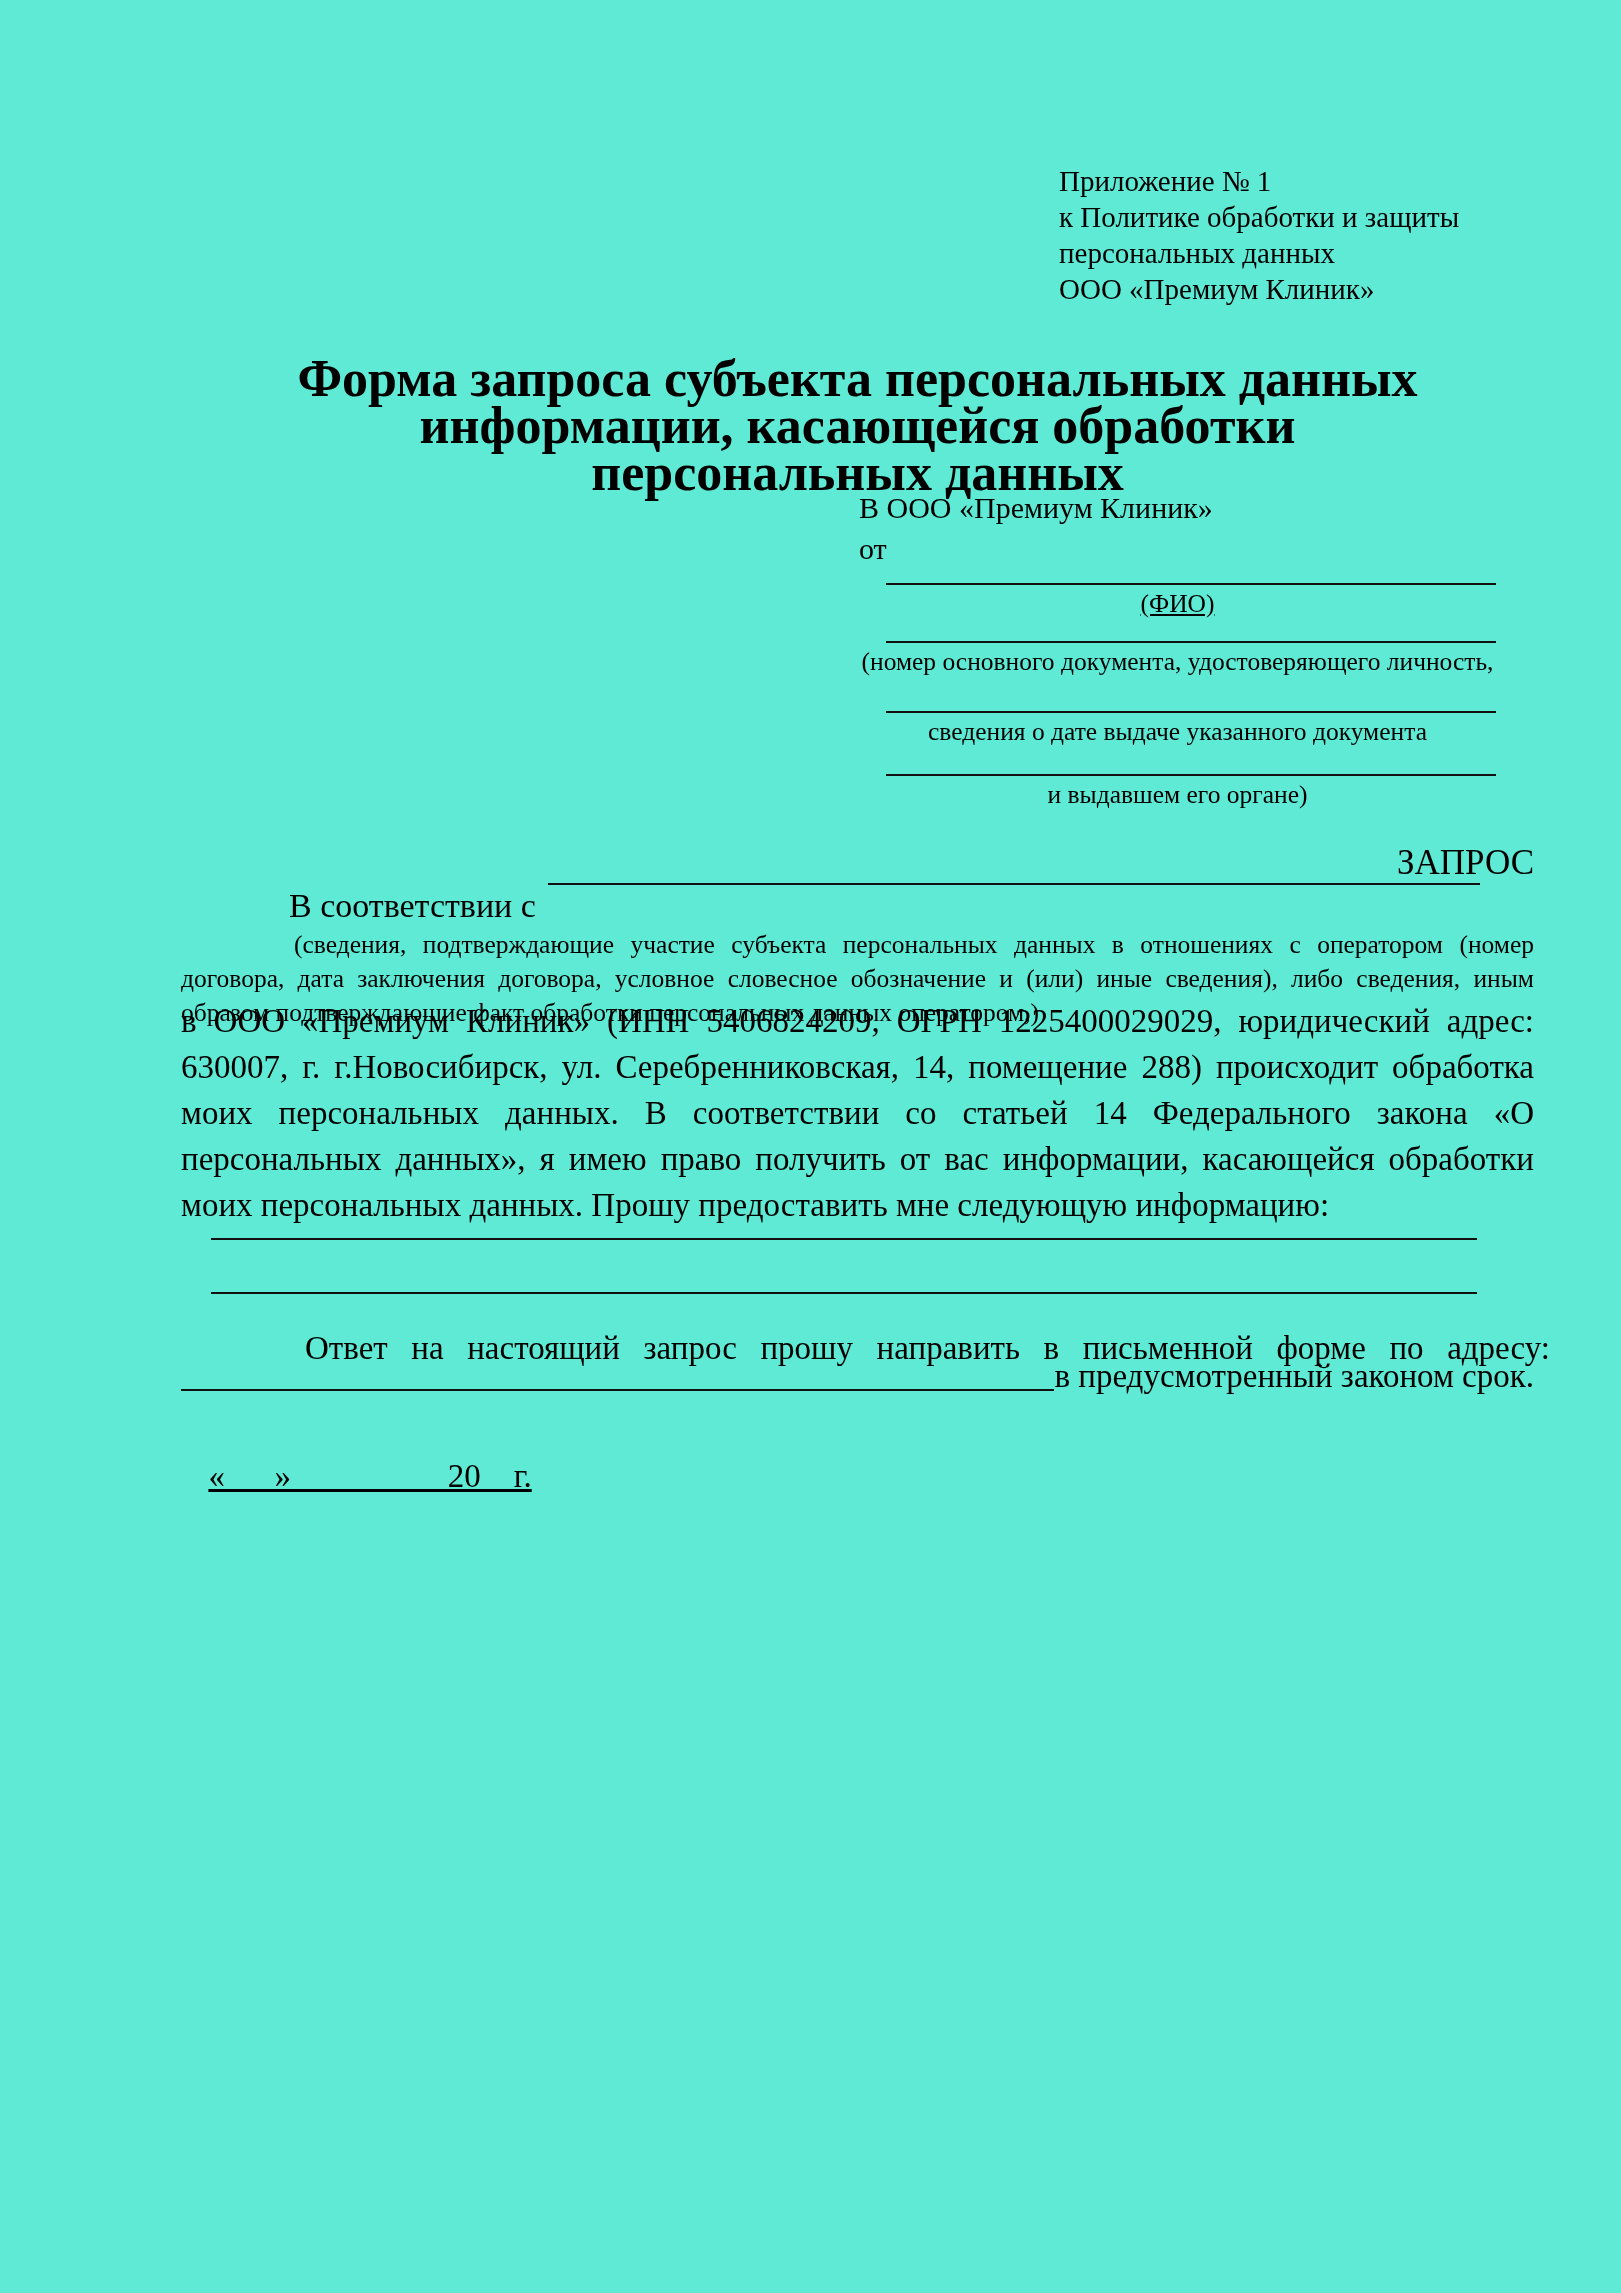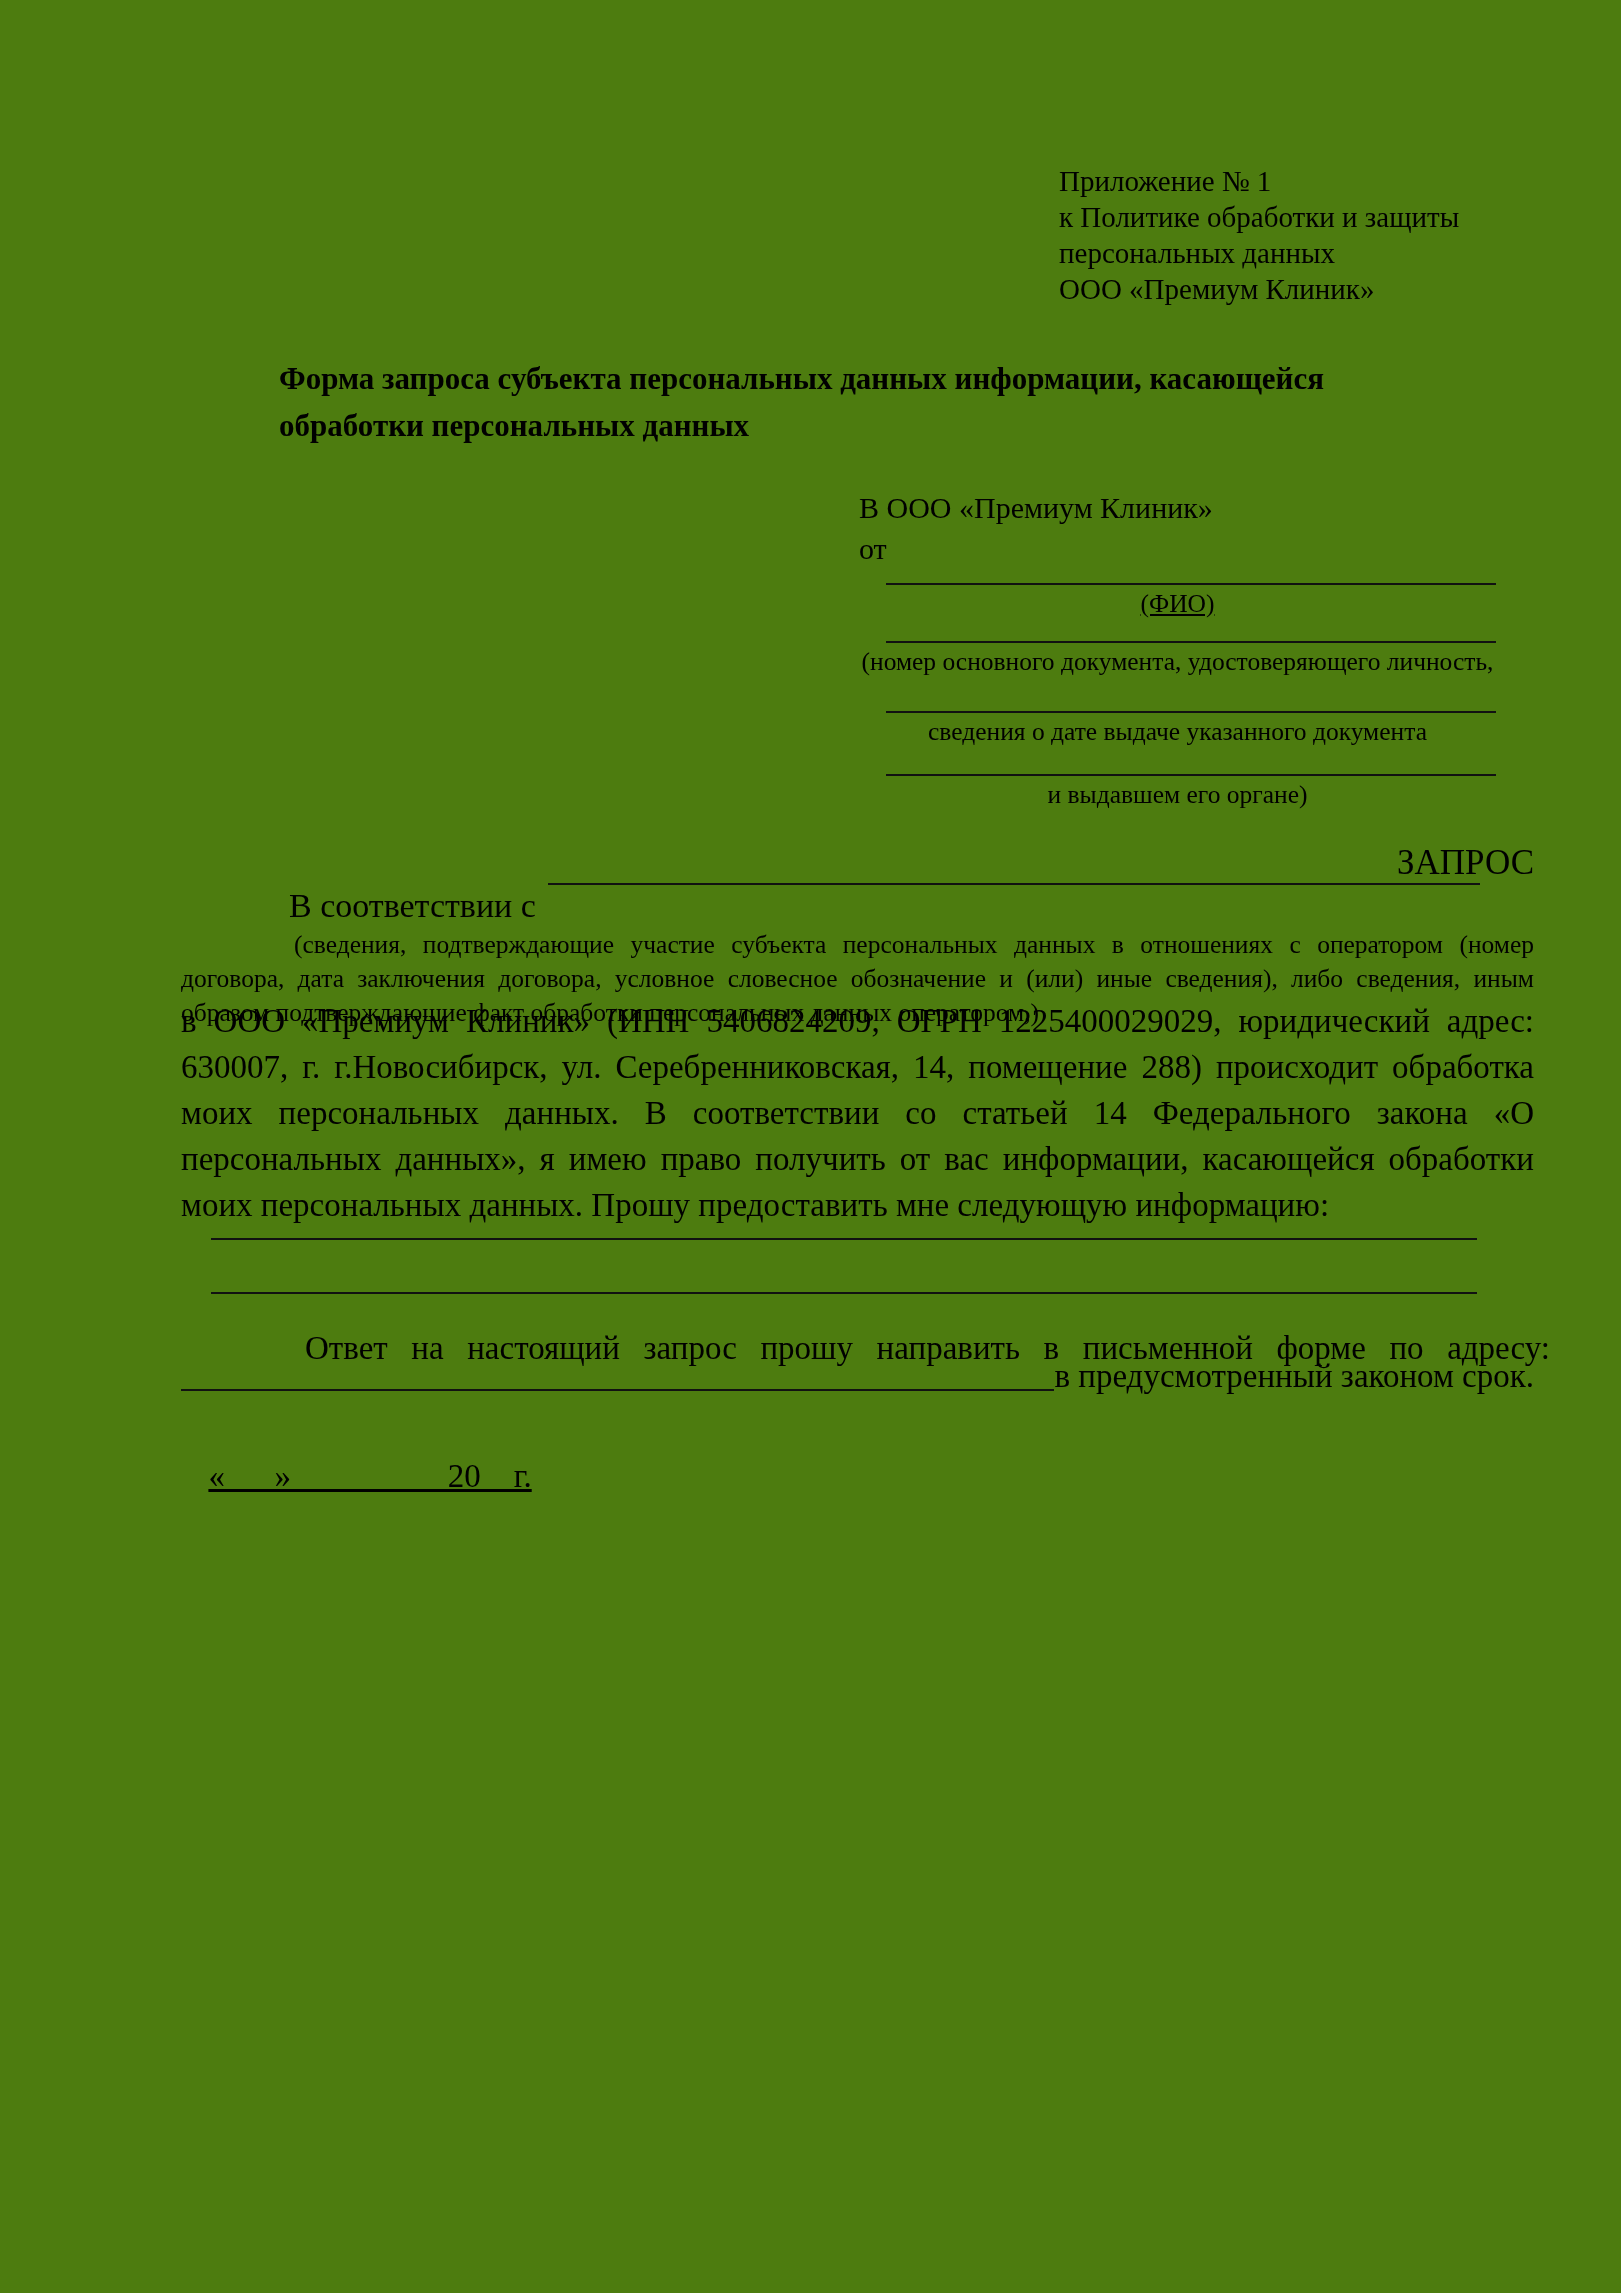--- a/index.html
+++ b/index.html
@@ -4,21 +4,21 @@
 <style>
   html, body {
     margin: 0;
     padding: 0;
     background: #ffffff;
   }
   .page {
     position: relative;
     width: 1621px;
     height: 2294px;
-    background: #4d7c0f;
+    background: #5eead4;
     color: #000000;
     font-family: "Liberation Serif", "DejaVu Serif", serif;
     overflow: hidden;
   }
 
   
   .appendix {
     position: absolute;
     left: 1059px;
     top: 163px;
@@ -27,21 +27,22 @@
     white-space: nowrap;
   }
 
   
   .title {
     position: absolute;
     left: 279px;
     top: 355px;
     width: 1157px;
     margin: 0;
-    font-size: 31px;
+    text-align: center;
+    font-size: 52px;
     font-weight: bold;
     line-height: 47px;
   }
 
   
   .addressee {
     position: absolute;
     left: 859px;
     top: 487px;
     width: 637px;

